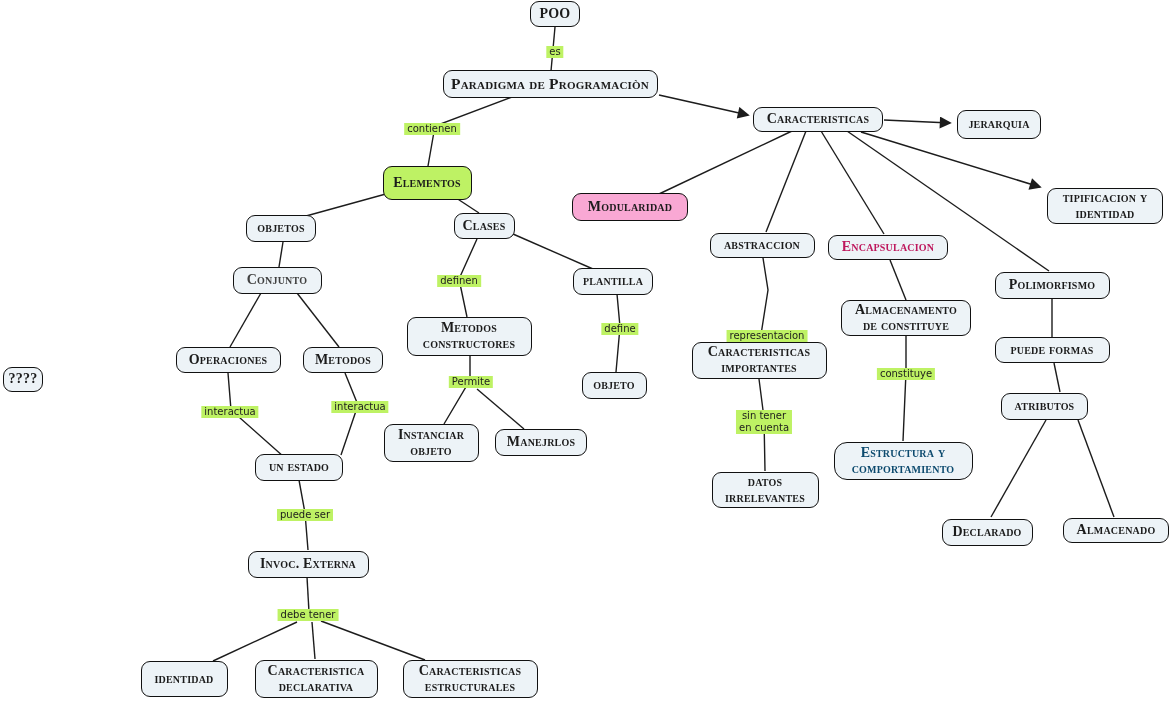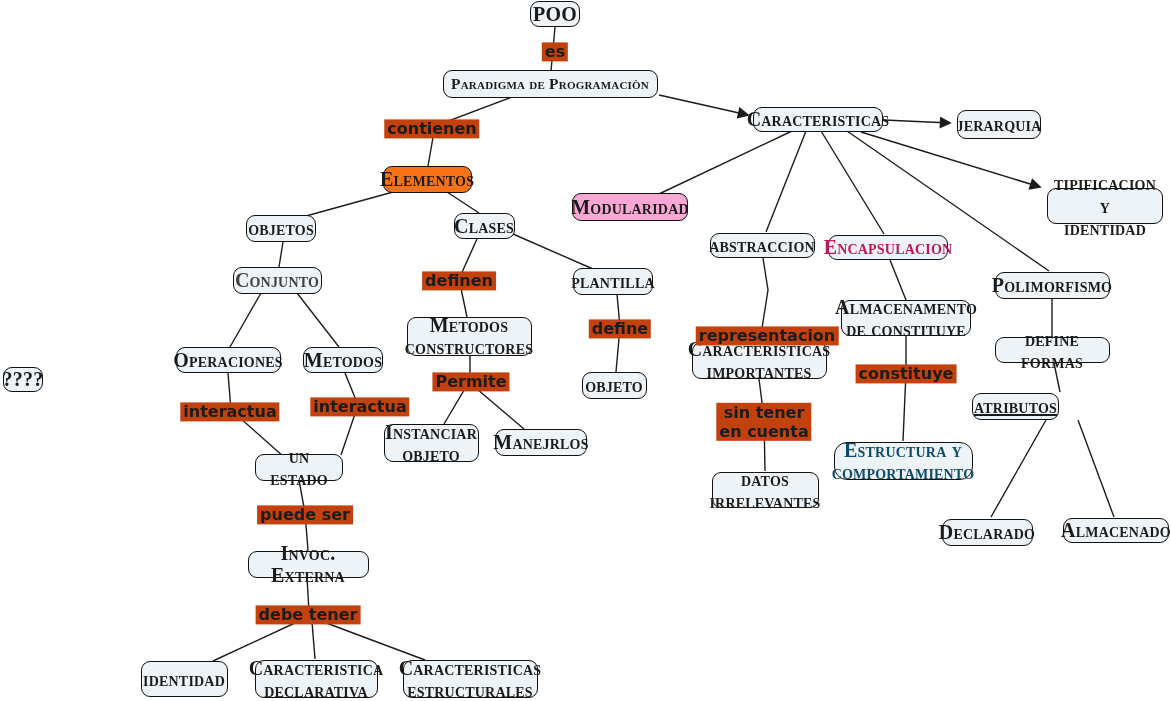--- a/index.html
+++ b/index.html
@@ -28,41 +28,40 @@
     align-items: center;
     justify-content: center;
     text-align: center;
     box-sizing: border-box;
     background: #edf3f7;
     border: 1.5px solid #111111;
     border-radius: 9px;
     font-family: "Liberation Serif", serif;
     font-variant: small-caps;
     font-weight: 600;
-    font-size: 20px;
+    font-size: 14px;
     letter-spacing: 0.2px;
     color: #1b1b1b;
     line-height: 1.12;
     white-space: pre-line;
     padding: 1px 3px;
     cursor: default;
   }
   .edge-label {
     position: absolute;
     transform: translate(-50%, -50%);
-    background: #c2410c;
+    background: #bef264;
     padding: 0 3px;
     font-family: "DejaVu Sans", sans-serif;
-    font-size: 16px;
+    font-size: 10px;
     color: #1c1c1c;
     text-align: center;
     white-space: pre-line;
     line-height: 1.2;
     cursor: default;
-    font-weight: bold;
   }
 </style>
 </head>
 <body>
 
 <div class="canvas">
   <svg id="edges-layer" viewBox="0 0 1171 701" xmlns="http://www.w3.org/2000/svg">
     <defs>
       <marker id="arrowhead" viewBox="0 0 10 10" refX="8.5" refY="5" markerWidth="8.5" markerHeight="7.5" orient="auto-start-reverse">
         <path d="M0,0 L10,5 L0,10 z" fill="#1c1c1c"></path>
@@ -100,43 +99,43 @@
       <polyline points="906,336 906,372 903,441" stroke="#1c1c1c"></polyline>
       <polyline points="1052,299 1052,337" stroke="#1c1c1c"></polyline>
       <polyline points="1054,363 1060,392" stroke="#1c1c1c"></polyline>
       <polyline points="1046,420 991,517" stroke="#1c1c1c"></polyline>
       <polyline points="1078,420 1114,517" stroke="#1c1c1c"></polyline>
     </svg>
 <div class="node" style="left: 530px; top: 1px; width: 50px; height: 26px; background: rgb(237, 243, 247); color: rgb(27, 27, 27);">POO</div>
     <div class="node" style="left: 442.5px; top: 70px; width: 215px; height: 28px; font-size: 15.5px; background: rgb(237, 243, 247); color: rgb(27, 27, 27);">Paradigma de Programaciòn</div>
     <div class="node" style="left: 753px; top: 106.5px; width: 130px; height: 25px; background: rgb(237, 243, 247); color: rgb(27, 27, 27);">Caracteristicas</div>
     <div class="node" style="left: 957px; top: 109.5px; width: 84px; height: 29px; background: rgb(237, 243, 247); color: rgb(27, 27, 27);">jerarquia</div>
-    <div class="node" style="left: 382.5px; top: 165.5px; width: 89px; height: 27px; background: #f97316; color: rgb(27, 27, 27);">Elementos</div>
+    <div class="node" style="left: 382.5px; top: 165.5px; width: 89px; height: 34px; background: #bef264; color: rgb(27, 27, 27);">Elementos</div>
     <div class="node" style="left: 1047px; top: 188px; width: 116px; height: 36px; background: rgb(237, 243, 247); color: rgb(27, 27, 27);">tipificacion y
 identidad</div>
     <div class="node" style="left: 572px; top: 193px; width: 116px; height: 28px; background: #f9a8d4; color: rgb(27, 27, 27);">Modularidad</div>
     <div class="node" style="left: 246px; top: 214.5px; width: 70px; height: 27px; background: rgb(237, 243, 247); color: rgb(27, 27, 27);">objetos</div>
     <div class="node" style="left: 453.5px; top: 213px; width: 61px; height: 26px; background: rgb(237, 243, 247); color: rgb(27, 27, 27);">Clases</div>
     <div class="node" style="left: 709.5px; top: 232.5px; width: 105px; height: 25px; background: rgb(237, 243, 247); color: rgb(27, 27, 27);">abstraccion</div>
     <div class="node" style="left: 828px; top: 234.5px; width: 120px; height: 25px; background: rgb(237, 243, 247); color: #be185d;">Encapsulacion</div>
     <div class="node" style="left: 232.5px; top: 266.5px; width: 89px; height: 27px; background: rgb(237, 243, 247); color: #404040;">Conjunto</div>
     <div class="node" style="left: 573px; top: 267.5px; width: 80px; height: 27px; background: rgb(237, 243, 247); color: rgb(27, 27, 27);">plantilla</div>
     <div class="node" style="left: 994.5px; top: 271.5px; width: 115px; height: 27px; background: rgb(237, 243, 247); color: rgb(27, 27, 27);">Polimorfismo</div>
     <div class="node" style="left: 841px; top: 300px; width: 130px; height: 36px; background: rgb(237, 243, 247); color: rgb(27, 27, 27);">Almacenamento
 de constituye</div>
     <div class="node" style="left: 406.5px; top: 316.5px; width: 125px; height: 39px; background: rgb(237, 243, 247); color: rgb(27, 27, 27);">Metodos
 constructores</div>
-    <div class="node" style="left: 994.5px; top: 337px; width: 115px; height: 26px; background: rgb(237, 243, 247); color: rgb(27, 27, 27);">define formas</div>
+    <div class="node" style="left: 994.5px; top: 337px; width: 115px; height: 26px; background: rgb(237, 243, 247); color: rgb(27, 27, 27);">puede formas</div>
     <div class="node" style="left: 175.5px; top: 347px; width: 105px; height: 26px; background: rgb(237, 243, 247); color: rgb(27, 27, 27);">Operaciones</div>
     <div class="node" style="left: 303px; top: 347px; width: 80px; height: 26px; background: rgb(237, 243, 247); color: rgb(27, 27, 27);">Metodos</div>
     <div class="node" style="left: 691.5px; top: 341.5px; width: 135px; height: 37px; background: rgb(237, 243, 247); color: rgb(27, 27, 27);">Caracteristicas
 importantes</div>
     <div class="node" style="left: 3px; top: 366.5px; width: 40px; height: 25px; background: rgb(237, 243, 247); color: rgb(27, 27, 27);">????</div>
     <div class="node" style="left: 581.5px; top: 371.5px; width: 65px; height: 27px; background: rgb(237, 243, 247); color: rgb(27, 27, 27);">objeto</div>
-    <div class="node" style="left: 972px; top: 392.5px; width: 87px; height: 27px; background: rgb(237, 243, 247); color: rgb(27, 27, 27); text-decoration: underline;">atributos</div>
+    <div class="node" style="left: 1001px; top: 392.5px; width: 87px; height: 27px; background: rgb(237, 243, 247); color: rgb(27, 27, 27);">atributos</div>
     <div class="node" style="left: 383.5px; top: 424px; width: 95px; height: 38px; background: rgb(237, 243, 247); color: rgb(27, 27, 27);">Instanciar
 objeto</div>
     <div class="node" style="left: 495px; top: 428.5px; width: 92px; height: 27px; background: rgb(237, 243, 247); color: rgb(27, 27, 27);">Manejrlos</div>
     <div class="node" style="left: 255px; top: 453.5px; width: 88px; height: 27px; background: rgb(237, 243, 247); color: rgb(27, 27, 27);">un estado</div>
     <div class="node" style="left: 833.5px; top: 442px; width: 139px; height: 38px; background: rgb(237, 243, 247); color: #0c4a6e; border-radius: 13px;">Estructura y
 comportamiento</div>
     <div class="node" style="left: 711.5px; top: 472px; width: 107px; height: 36px; background: rgb(237, 243, 247); color: rgb(27, 27, 27);">datos
 irrelevantes</div>
     <div class="node" style="left: 941.5px; top: 518.5px; width: 91px; height: 27px; background: rgb(237, 243, 247); color: rgb(27, 27, 27);">Declarado</div>
     <div class="node" style="left: 1063px; top: 517.5px; width: 106px; height: 25px; background: rgb(237, 243, 247); color: rgb(27, 27, 27);">Almacenado</div>

